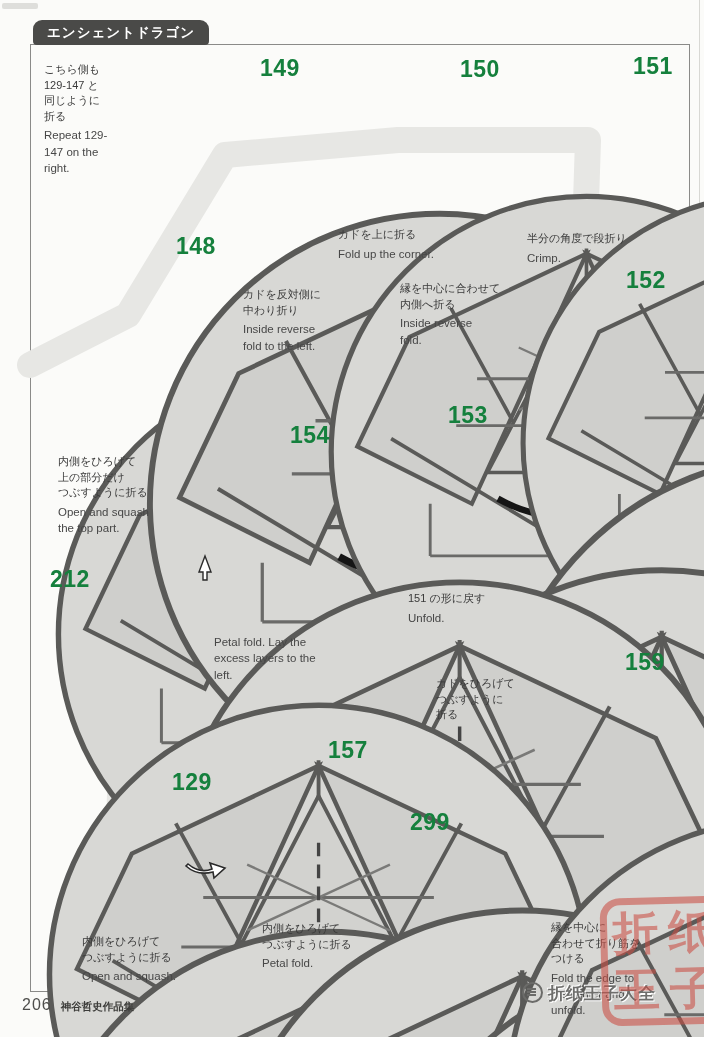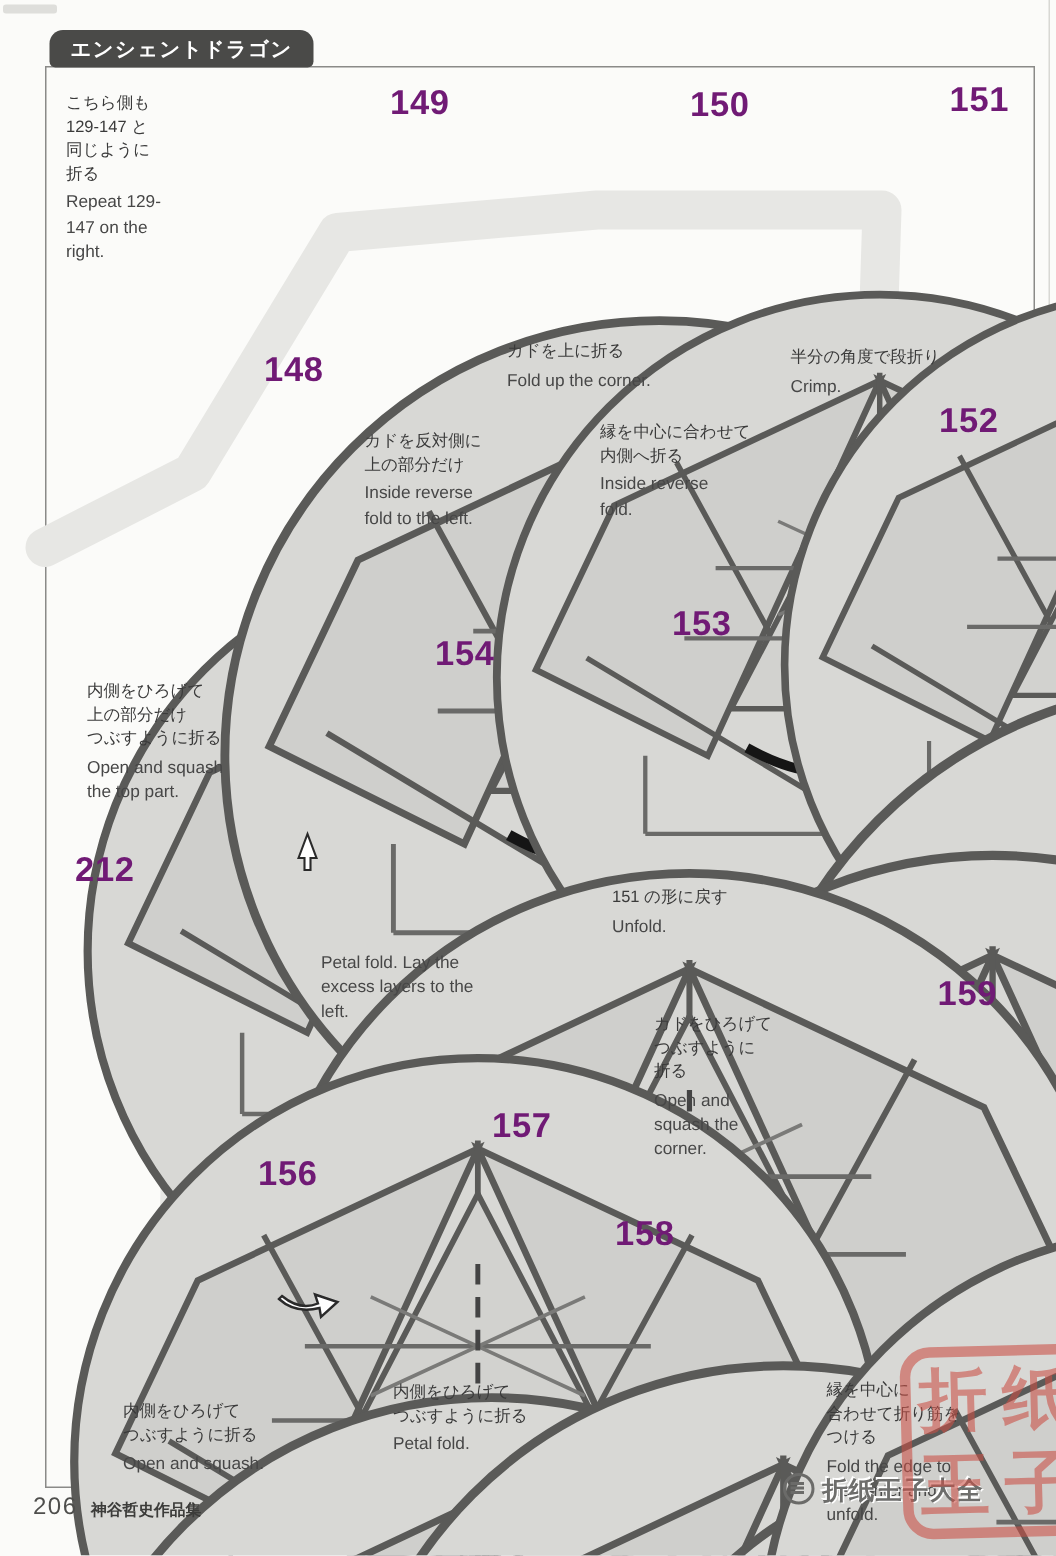--- a/index.html
+++ b/index.html
@@ -11,21 +11,21 @@
   .edge-line{position:absolute;left:699px;top:0;width:1px;height:1037px;background:#d8d8d4;}
   .scan-artifact{position:absolute;left:2px;top:3px;width:36px;height:6px;
                  background:#c2c2be;opacity:.5;border-radius:2px;}
   
   .tab{position:absolute;left:33px;top:20px;height:25px;padding:0 14px;
        background:#4a4a48;border-radius:9px 9px 4px 4px;display:flex;align-items:center;}
   .tab span{color:#fff;font-weight:bold;font-size:13.5px;letter-spacing:1px;}
   
   svg.layer{position:absolute;left:0;top:0;z-index:1;}
   
-  .step-num{position:absolute;z-index:2;font-size:23px;font-weight:bold;color:#701a75;letter-spacing:.5px;}
+  .step-num{position:absolute;z-index:2;font-size:23px;font-weight:bold;color:#15803d;letter-spacing:.5px;}
   .cap{position:absolute;z-index:2;font-size:11px;line-height:1.42;color:#3a3a3a;}
   .cap .jp{display:block;white-space:pre-line;}
   .cap .en{display:block;white-space:pre-line;margin-top:3px;color:#474747;font-size:11.5px;}
   
   .footer-left{position:absolute;left:22px;top:996px;z-index:2;display:flex;align-items:flex-end;gap:9px;}
   .page-num{font-size:16px;color:#4e4e4c;letter-spacing:1px;}
   .book-title{font-size:10.5px;color:#3c3c3a;font-weight:bold;}
   .footer-right{position:absolute;left:522px;top:982px;z-index:2;display:flex;gap:5px;}
   .pub-logo{width:17px;height:17px;border-radius:50%;border:2px solid #6b6b69;position:relative;}
   .pub-logo::after{content:"";position:absolute;left:3px;top:7px;width:9px;height:1.5px;background:#6b6b69;
@@ -95,28 +95,28 @@
   </svg>
 
   <div class="step-num" style="left:176px;top:233px">148</div>
   <div class="step-num" style="left:260px;top:55px">149</div>
   <div class="step-num" style="left:460px;top:56px">150</div>
   <div class="step-num" style="left:633px;top:53px">151</div>
   <div class="step-num" style="left:626px;top:267px">152</div>
   <div class="step-num" style="left:448px;top:402px">153</div>
   <div class="step-num" style="left:290px;top:422px">154</div>
   <div class="step-num" style="left:50px;top:566px">212</div>
-  <div class="step-num" style="left:172px;top:769px">156</div>
+  <div class="step-num" style="left:172px;top:769px">129</div>
   <div class="step-num" style="left:328px;top:737px">157</div>
-  <div class="step-num" style="left:410px;top:809px">158</div>
+  <div class="step-num" style="left:410px;top:809px">299</div>
   <div class="step-num" style="left:625px;top:649px">159</div>
 
   <div class="cap" style="left:243px;top:287px;width:125px">
     <span class="jp">カドを反対側に
-上の部分だけ</span>
+中わり折り</span>
     <span class="en">Inside reverse
 fold to the left.</span>
   </div>
   <div class="cap" style="left:44px;top:62px;width:100px">
     <span class="jp">こちら側も
 129-147 と
 同じように
 折る</span>
     <span class="en">Repeat 129-
 147 on the
@@ -167,23 +167,20 @@
 合わせて折り筋を
 つける</span>
     <span class="en">Fold the edge to
 the center and
 unfold.</span>
   </div>
   <div class="cap" style="left:436px;top:676px;width:105px">
     <span class="jp">カドをひろげて
 つぶすように
 折る</span>
-    <span class="en">Open and
-squash the
-corner.</span>
   </div>
 
   <div class="footer-left">
     <span class="page-num">206</span>
     <span class="book-title">神谷哲史作品集</span>
   </div>
   <div class="footer-right">
     <span class="pub-logo"></span>
     <span class="logo-text">折纸王子大全</span>
   </div>

